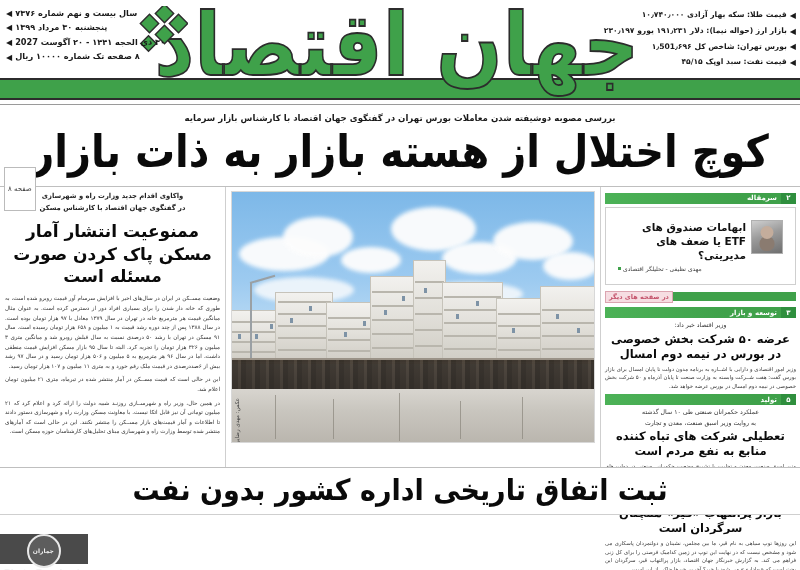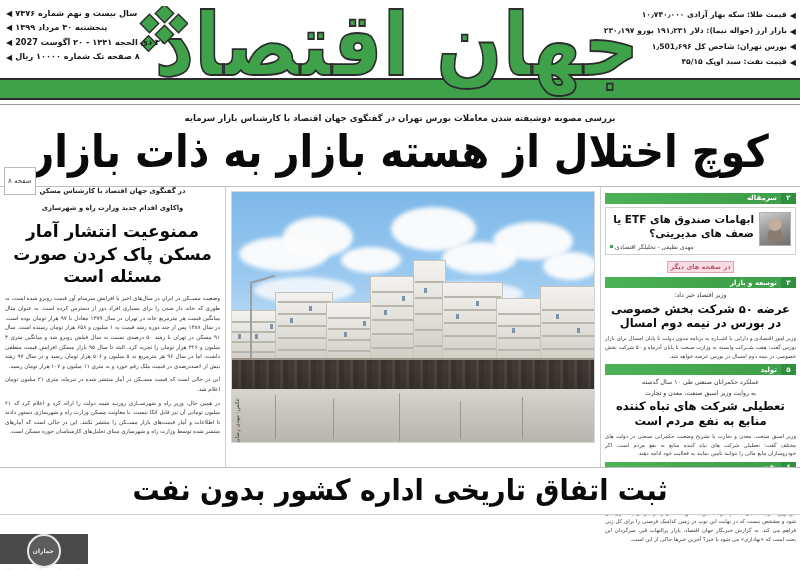--- a/index.html
+++ b/index.html
@@ -155,21 +155,21 @@
     transform: scaleY(1.12);
     white-space: nowrap;
   }
   .page-ref {
     position: absolute;
     left: 4px;
     top: 62px;
     font-size: 7px;
     color: #333;
     border: 1px solid #bbb;
-    padding: 9px 3px;
+    padding: 17px 3px;
     background: #fff;
   }
   .rule-lead-bottom {
     width: 800px;
     height: 1px;
     background: #bfbfbf;
     margin-top: 12px;
   }
 
   
@@ -219,21 +219,21 @@
     display: flex;
     align-items: center;
     white-space: nowrap;
   }
   .sec-fill {
     flex: 1;
     background: linear-gradient(to left, #3fa14a, #4cb257);
   }
   .sec-box {
     border: 1px solid #cfcfcf;
-    padding: 4px;
+    padding: 12px;
     margin-bottom: 5px;
     background: #fff;
   }
   .edit-row {
     display: flex;
     flex-direction: row;
     gap: 5px;
     align-items: flex-start;
   }
   .edit-photo {
@@ -287,21 +287,21 @@
   }
   .bullet-sq {
     width: 3px;
     height: 3px;
     background: #3fa14a;
     display: inline-block;
   }
 
   .otherpages {
     display: flex;
-    flex-direction: column;
+    flex-direction: row;
     align-items: center;
     height: 13px;
     margin: 3px 0 4px 0;
     position: relative;
   }
   .otherpages-bar {
     flex: 1;
     height: 9px;
     background: #3fa14a;
   }
@@ -781,22 +781,22 @@
           <div class="crack" style="left:46%; top:4px;  height:48px;"></div>
           <div class="crack" style="left:63%; top:12px; height:38px;"></div>
           <div class="crack" style="left:80%; top:8px;  height:42px;"></div>
         </div>
 
         <div class="photo-credit">عکس: مهدی رضایی</div>
       </div>
     </div>
 
     <div class="leftcol">
+      <div class="art-kicker">واکاوی اقدام جدید وزارت راه و شهرسازی</div>
       <div class="art-kicker" style="margin-top:-5px;">در گفتگوی جهان اقتصاد با کارشناس مسکن</div>
-      <div class="art-kicker">واکاوی اقدام جدید وزارت راه و شهرسازی</div>
       <div class="art-title">ممنوعیت انتشار آمار مسکن پاک کردن صورت مسئله است</div>
       <div class="art-body">
         <p>وضعیت مســکن در ایران در سال‌های اخیر با افزایش سرسام آور قیمت روبرو شده است، به طوری که خانه دار شدن را برای بسیاری افراد دور از دسترس کرده است. به عنوان مثال میانگین قیمت هر مترمربع خانه در تهران در سال ۱۳۷۹ معادل با ۹۷ هزار تومان بوده است. در سال ۱۳۸۸ پس از چند دوره رشد قیمت به ۱ میلیون و ۶۵۸ هزار تومان رسیده است. سال ۹۱ مسکن در تهران با رشد ۵۰ درصدی نسبت به سال قبلش روبرو شد و میانگین متری ۳ میلیون و ۳۲۶ هزار تومان را تجربه کرد. البته تا سال ۹۵ بازار مسکن افزایش قیمت منطقی داشت، اما در سال ۹۶ هر مترمربع به ۵ میلیون و ۵۰۶ هزار تومان رسید و در سال ۹۷ رشد بیش از ۶صددرصدی در قیمت ملک رقم خورد و به متری ۱۱ میلیون و ۱۰۷ هزار تومان رسید.</p>
         <p>این در حالی است که قیمت مســکن در آمار منتشر شده در تیرماه، متری ۲۱ میلیون تومان اعلام شد.</p>
         <p>در همین حال، وزیر راه و شهرســازی روزنـد شبیه دولت را ارائه کرد و اعلام کرد که ۲۱ میلیون تومانی آن نیز قابل اتکا نیست. با معاونت مسکن وزارت راه و شهرسازی دستور دادند تا اطلاعات و آمار قیمت‌های بازار مســکن را منتشر نکنند. این در حالی است که آمارهای منتشر شده توسط وزارت راه و شهرسازی مبنای تحلیل‌های کارشناسان حوزه مسکن است.</p>
       </div>
     </div>
   </div>
 
   <div class="bottom">

